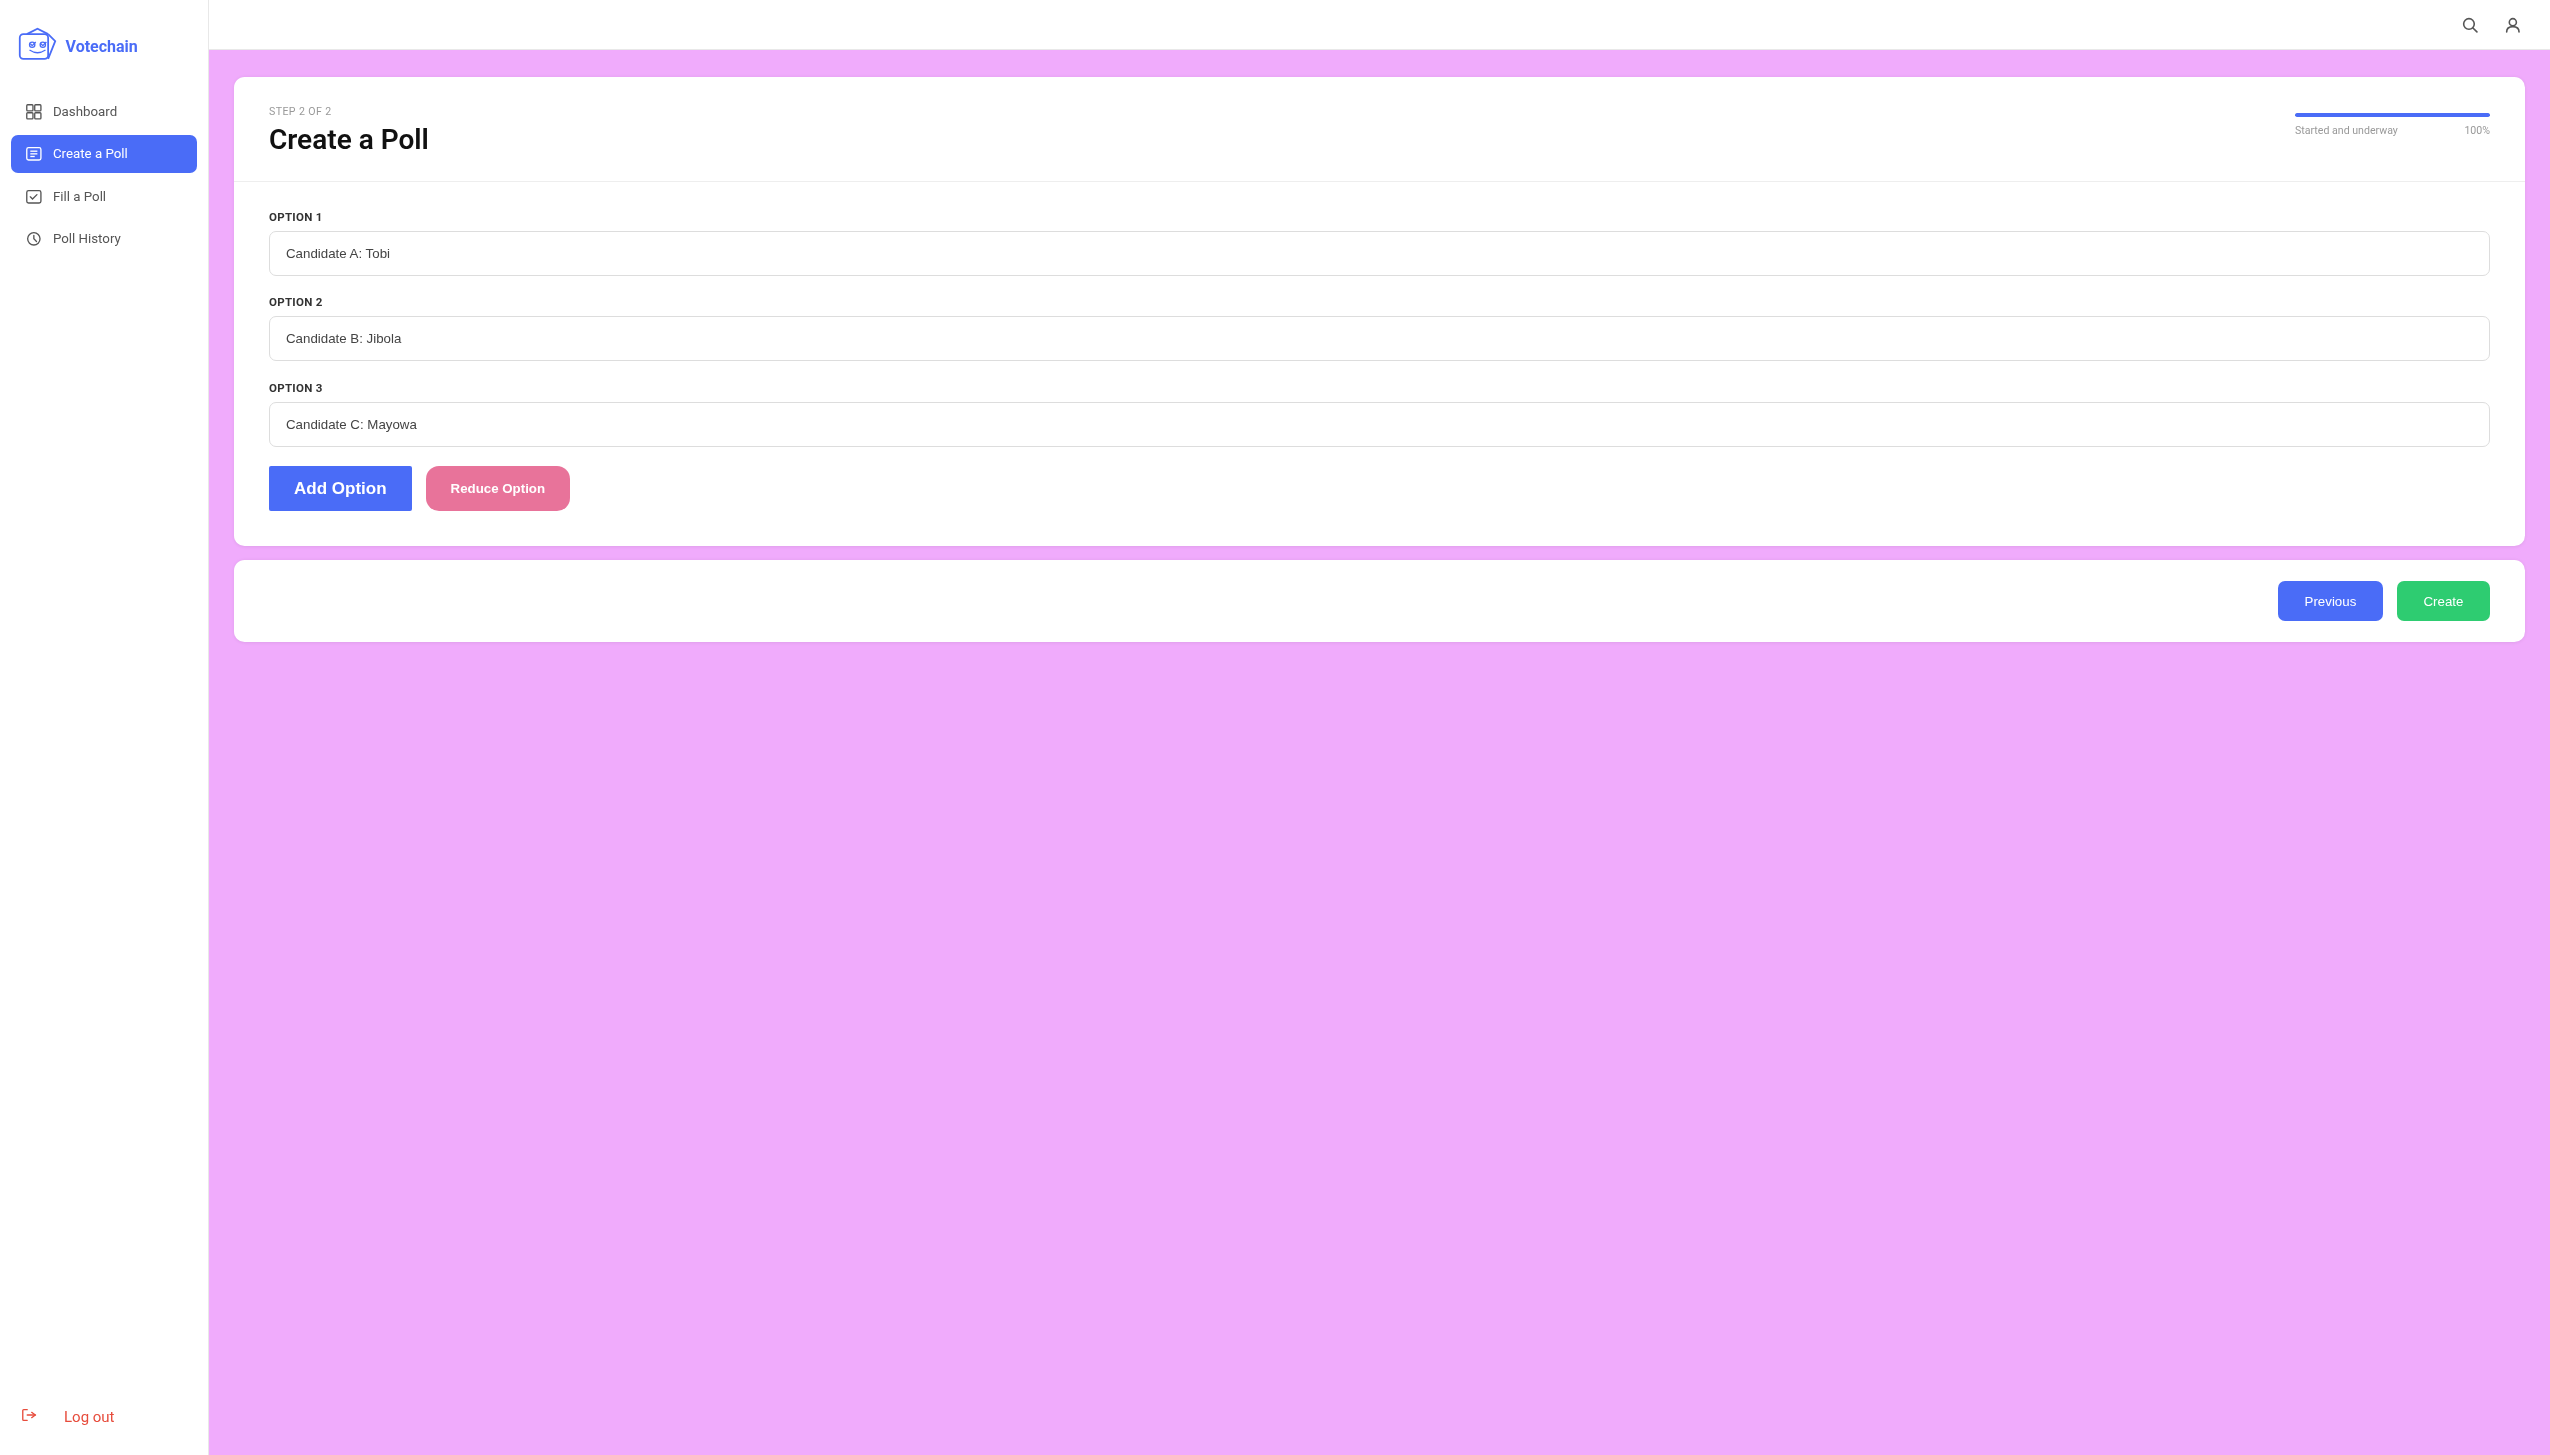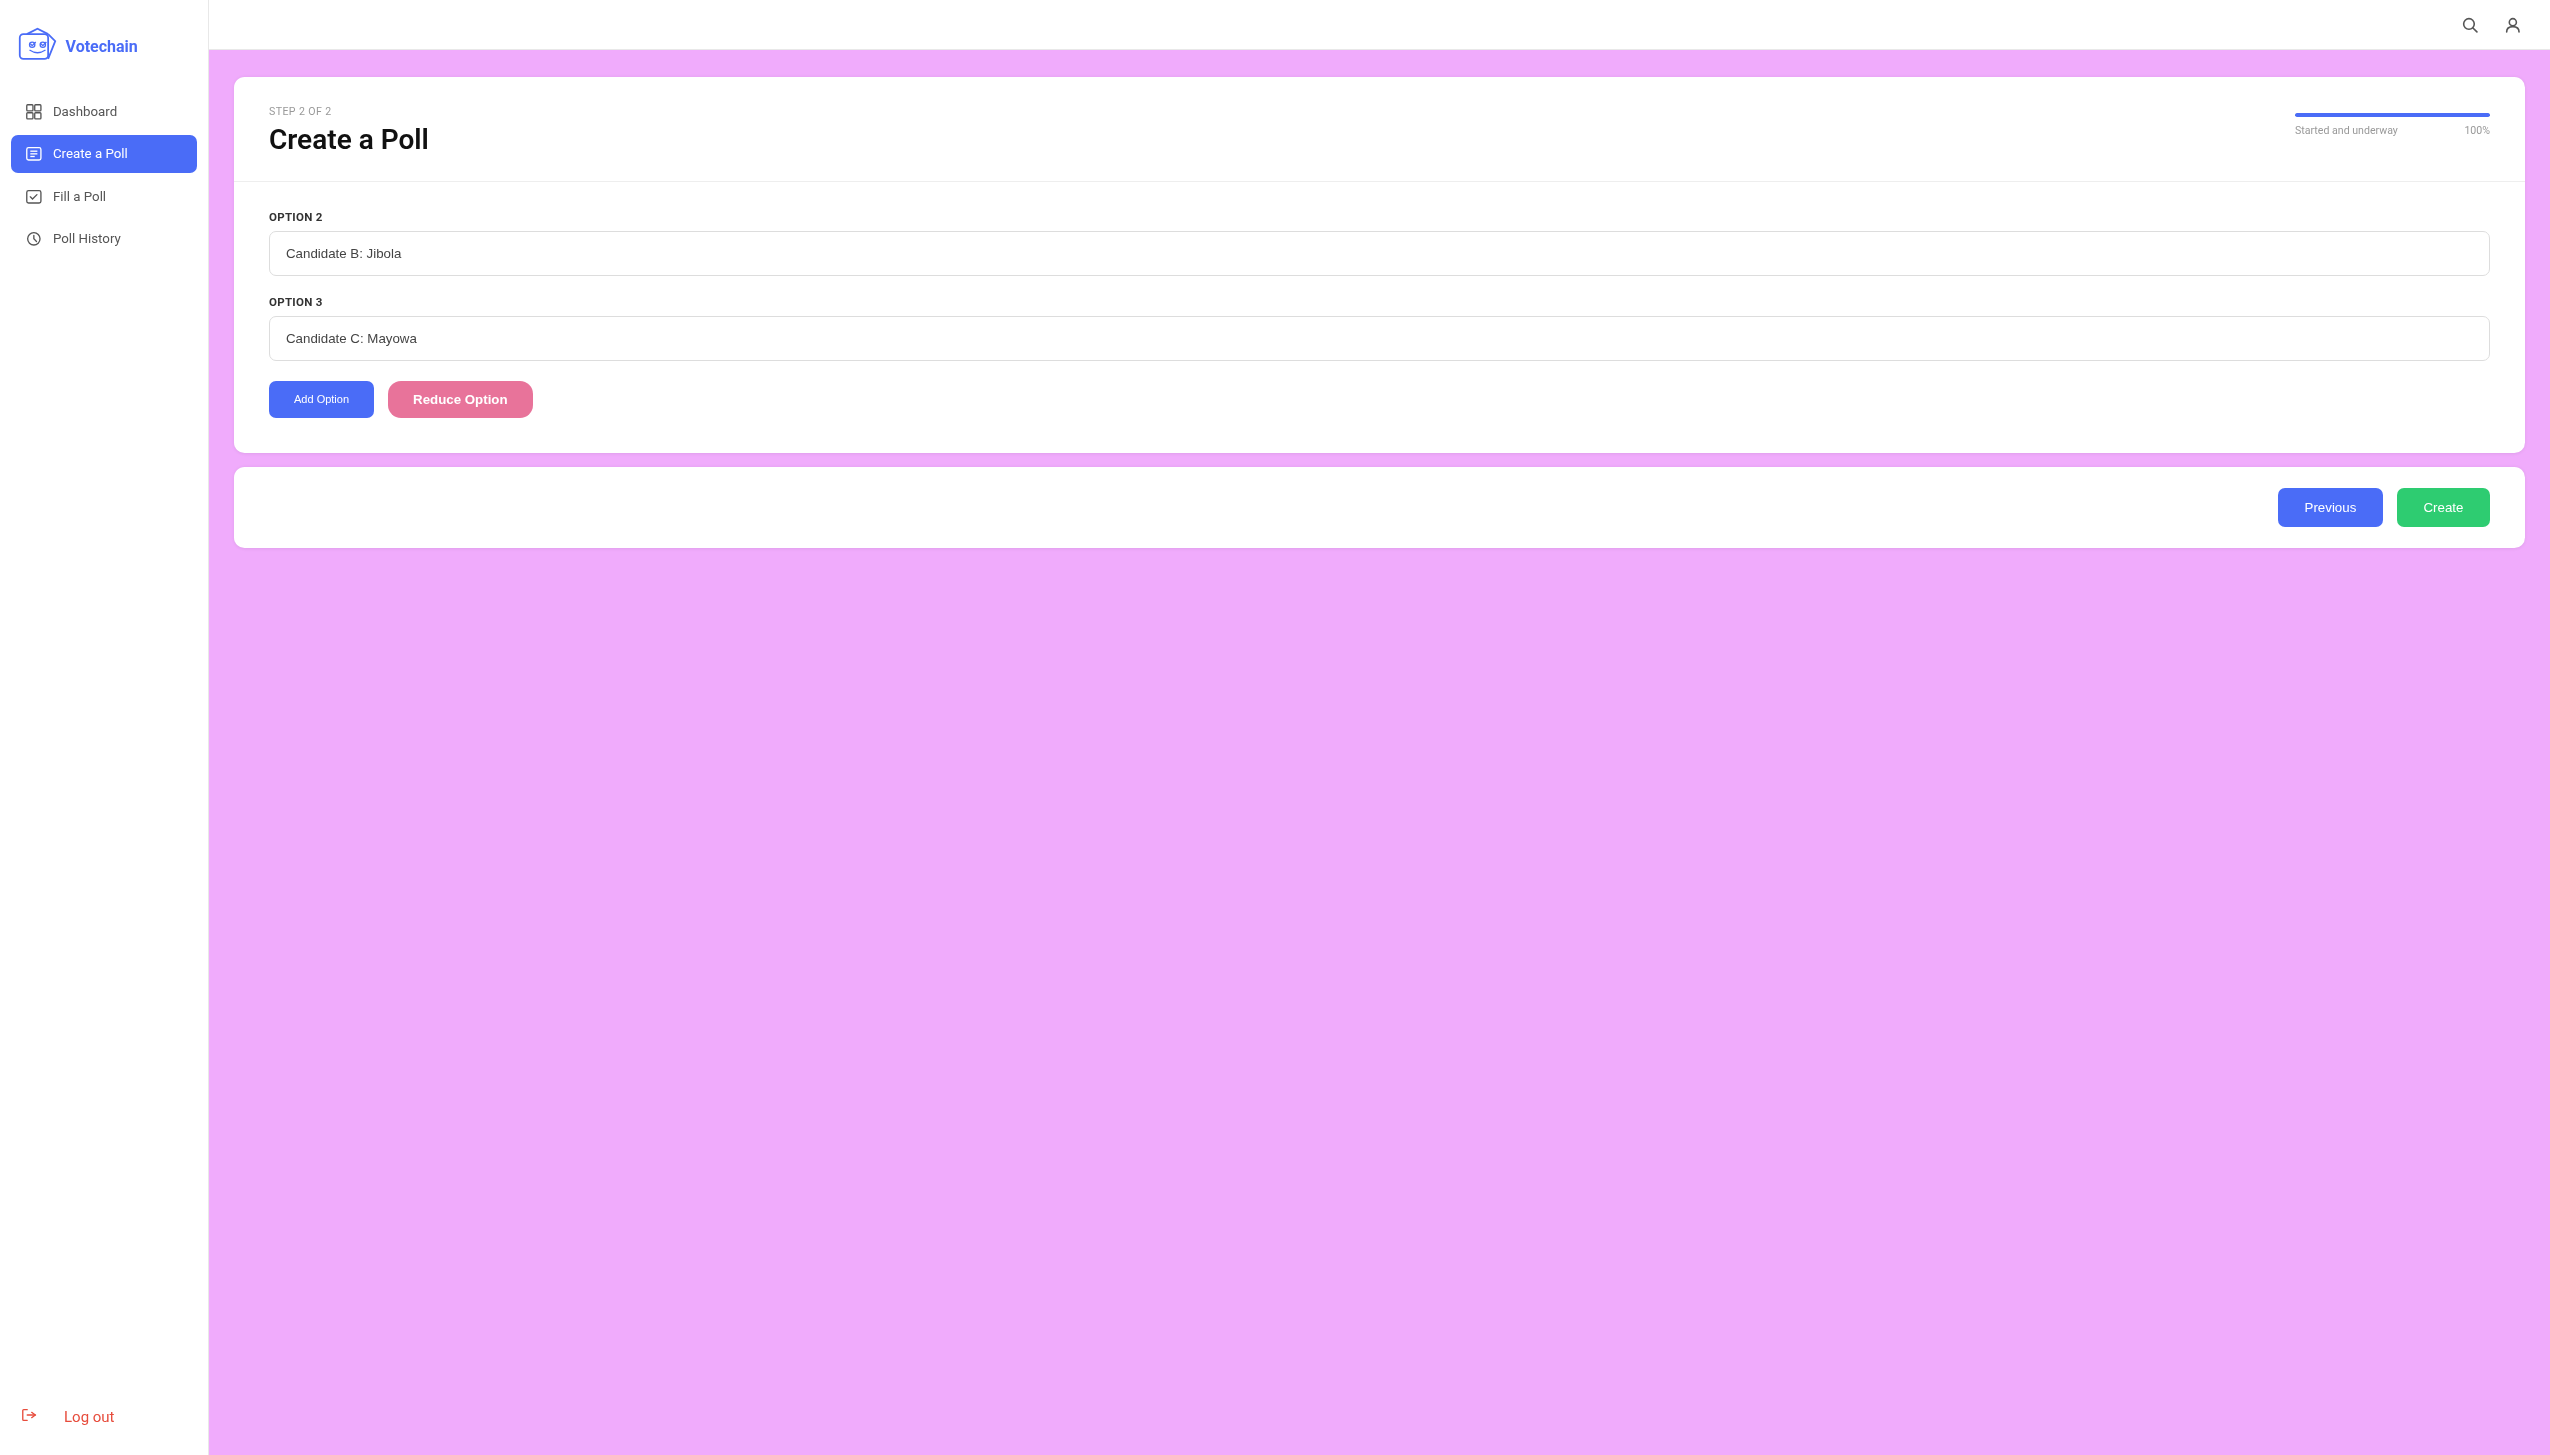--- a/index.html
+++ b/index.html
@@ -234,24 +234,24 @@
     .buttons-row {
       display: flex;
       gap: 14px;
       margin-top: 7px;
     }
 
     .btn-add {
       background: #4A6CF7;
       color: #fff;
       border: none;
-      border-radius: 7px;
+      border-radius: 2px;
       padding: 12.4px 25px;
-      font-size: 11px;
-      font-weight: 400;
+      font-size: 17px;
+      font-weight: 700;
       cursor: pointer;
     }
 
     .btn-reduce {
       background: #e8739a;
       color: #fff;
       border: none;
       border-radius: 13px;
       padding: 1px 25px;
       font-size: 13.3px;
@@ -405,20 +405,24 @@
           </div>
           <div class="progress-labels">
             <span>Started and underway</span>
             <span>100%</span>
           </div>
         </div>
       </div>
 
       <div class="options-section">
 
+        <div class="option-group">
+          <div class="option-label">OPTION 1</div>
+          <input class="option-input" type="text" value="Candidate A: Tobi" placeholder="Candidate A: Tobi" style="">
+        </div>
 
         <div class="option-group">
           <div class="option-label">OPTION 2</div>
           <input class="option-input" type="text" value="Candidate B: Jibola" placeholder="Candidate B: Jibola" style="">
         </div>
 
         <div class="option-group">
           <div class="option-label">OPTION 3</div>
           <input class="option-input" type="text" value="Candidate C: Mayowa" placeholder="Candidate C: Mayowa" style="">
         </div>

